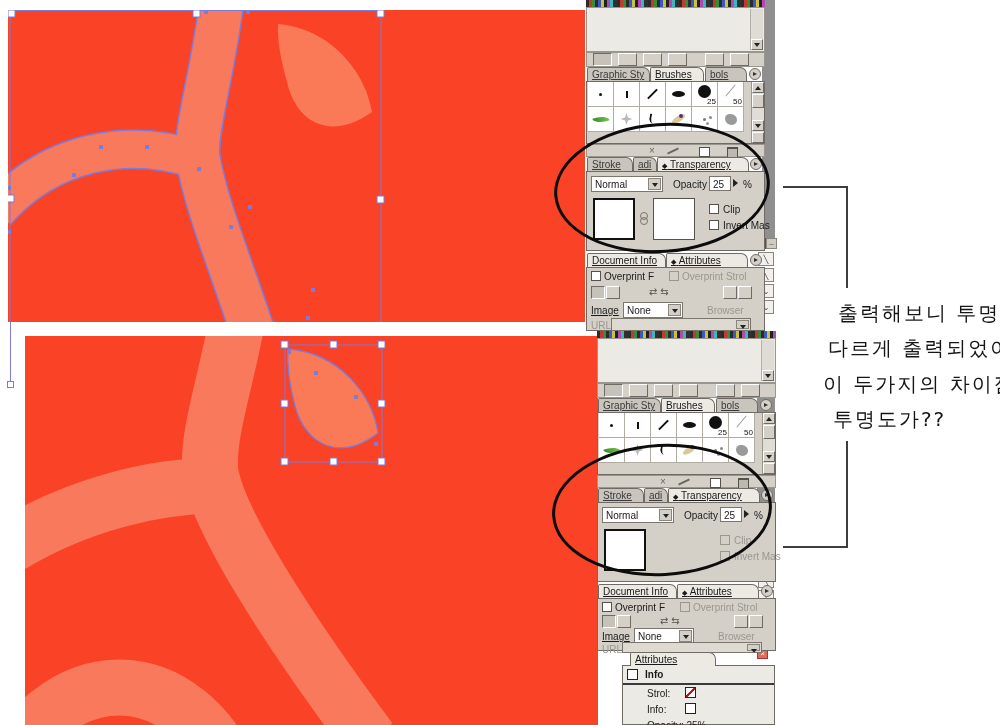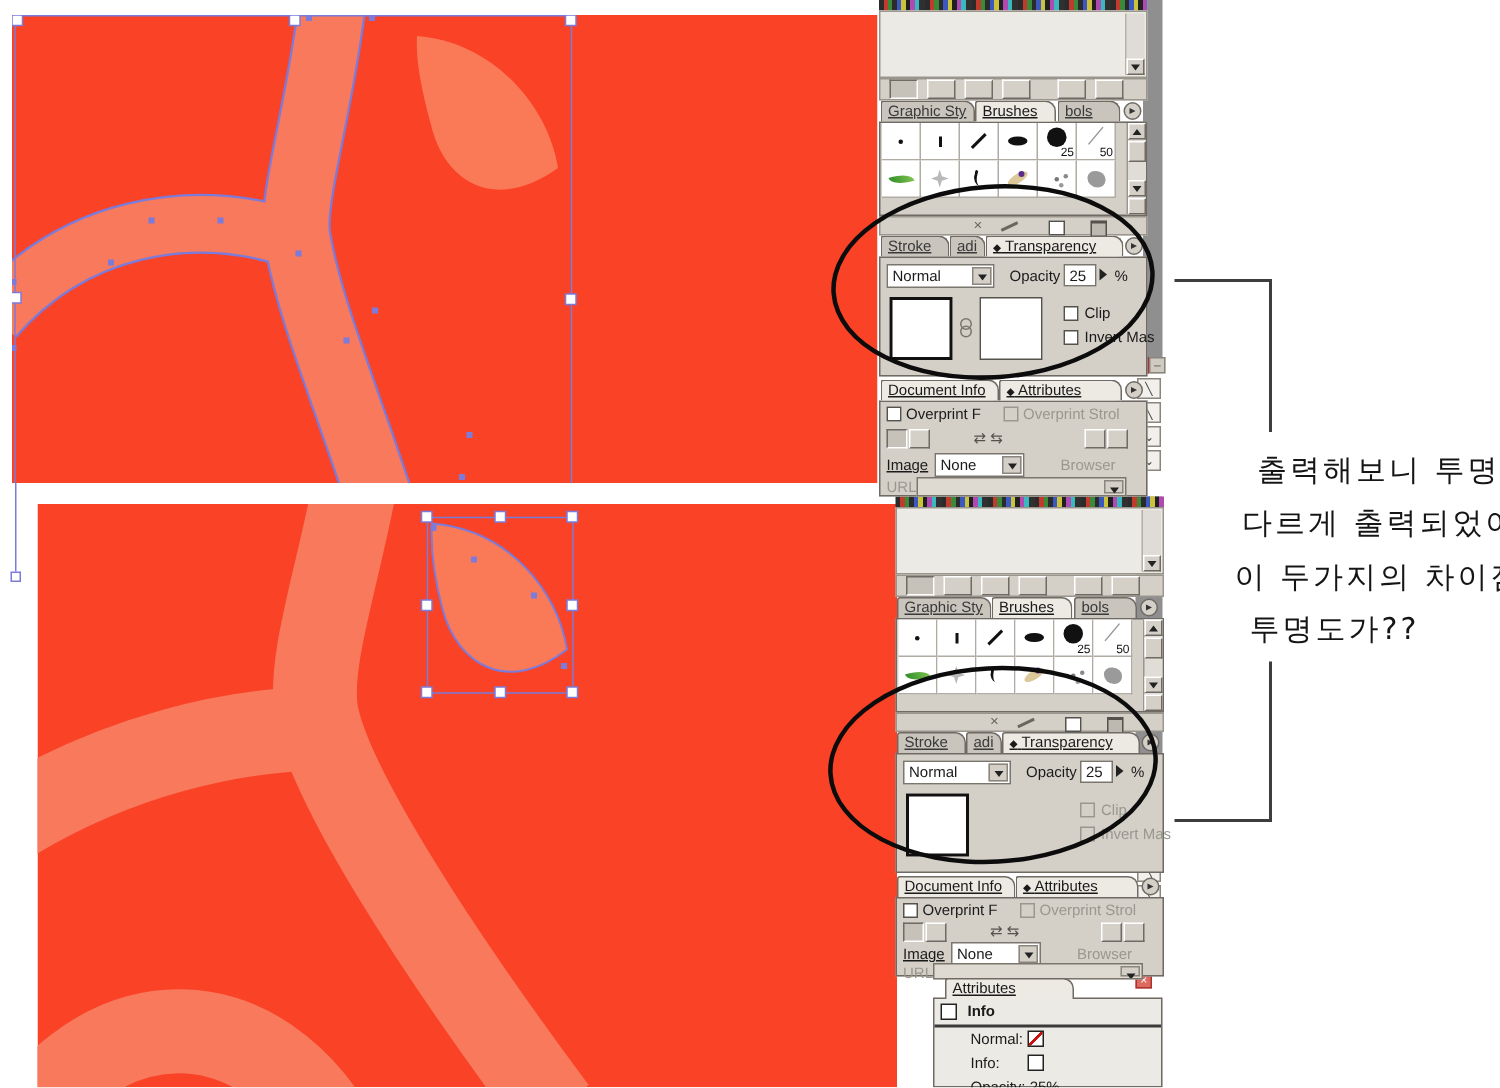--- a/index.html
+++ b/index.html
@@ -378,21 +378,21 @@
   </div>
 
   <div style="position:absolute;left:622px;top:652px;width:153px;height:73px;z-index:6;">
     <div class="tab front" style="left:8px;width:86px;"><span>Attributes</span></div>
     <div style="position:absolute;left:0;top:13px;right:0;bottom:0;background:#eceae4;border:1px solid #6f6b64;box-sizing:border-box;">
       <div class="appr-row" style="top:1px;border-bottom:2px solid #3a3a3a;">
         <div class="swatch" style="left:4px;top:2px;"></div>
         <span class="lbl" style="left:22px;top:2px;font-weight:bold;">Info</span>
       </div>
       <div class="appr-row" style="top:20px;">
-        <span class="lbl" style="left:24px;top:2px;">Normal:</span>
+        <span class="lbl" style="left:24px;top:2px;">Strol:</span>
         <div class="swatch" style="left:62px;top:1px;background:linear-gradient(135deg,#fff 43%,#cc1111 43%,#cc1111 57%,#fff 57%);"></div>
       </div>
       <div class="appr-row" style="top:36px;">
         <span class="lbl" style="left:24px;top:2px;">Info:</span>
         <div class="swatch" style="left:62px;top:1px;"></div>
       </div>
       <div class="appr-row" style="top:52px;">
         <span class="lbl" style="left:24px;top:2px;">Opacity: 25%</span>
       </div>
     </div>

